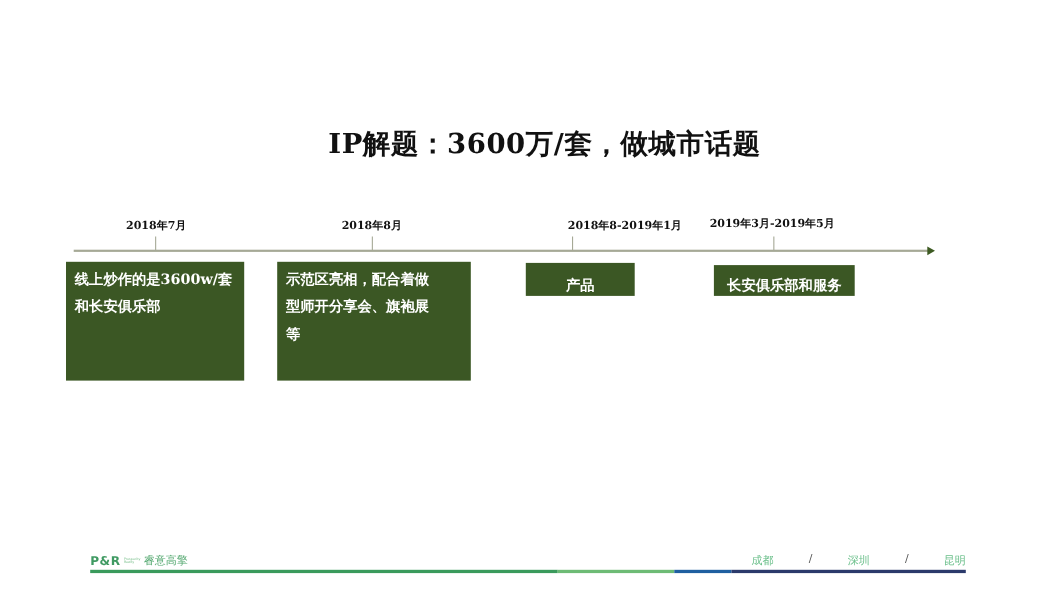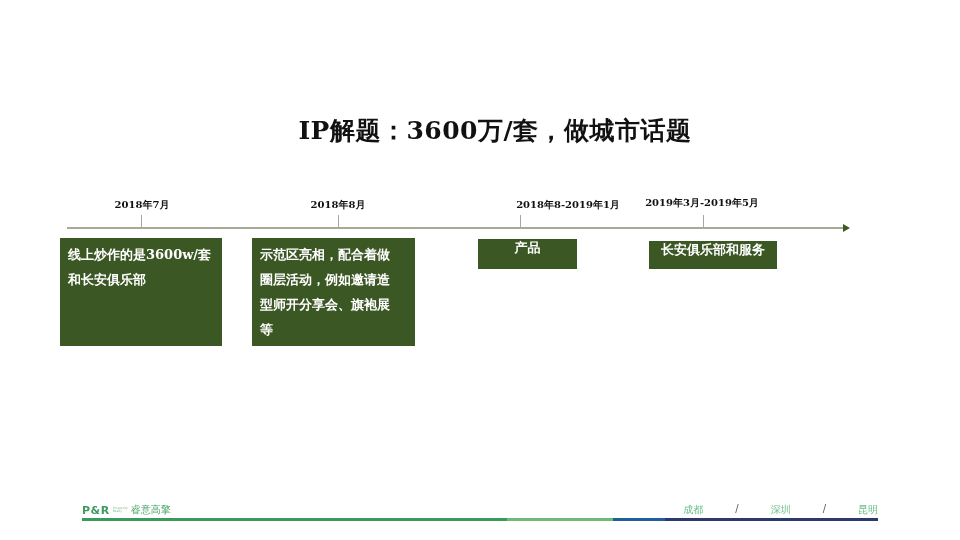--- a/index.html
+++ b/index.html
@@ -5,21 +5,21 @@
   * { margin:0; padding:0; box-sizing:border-box; }
   html, body { width:960px; height:540px; background:#ffffff; overflow:hidden; }
   body { position:relative; font-family:"DejaVu Serif","Liberation Serif",serif; color:#111; }
   .title { position:absolute; left:0; width:960px; top:114px; text-align:center; font-size:25px; font-weight:bold; letter-spacing:0.5px; font-family:"DejaVu Serif","Liberation Serif",serif;margin-left:15px; }
   .axis { position:absolute; left:67px; top:227px; width:778px; height:2px; background:#a6a996; }
   .arrow { position:absolute; left:843px; top:224px; width:0; height:0; border-top:4px solid transparent; border-bottom:4px solid transparent; border-left:7px solid #3d5a22; }
   .tick { position:absolute; width:1px; height:13px; background:#a6a996; top:215px; }
   .date { position:absolute; top:198px; font-size:10px; font-weight:bold; white-space:nowrap; transform:translateX(-50%); font-family:"DejaVu Serif","Liberation Serif",serif; }
   .box { position:absolute; background:#3b5724; color:#ffffff; font-weight:bold; font-size:13px; font-family:"DejaVu Serif","Liberation Serif",serif; }
   .box.multi { padding:4px 8px; line-height:25px; }
-  .box.single { display:flex; align-items:flex-start; justify-content:center; }
+  .box.single { display:flex; align-items:flex-end; justify-content:center; }
   .footer-logo { position:absolute; left:82px; top:503px; display:flex; align-items:center; gap:3px; color:#3f9a62; }
   .logo-pr { font-family:"DejaVu Sans","Liberation Sans",sans-serif; font-size:11px; font-weight:bold; letter-spacing:0.5px; }
   .logo-small { font-family:"DejaVu Sans","Liberation Sans",sans-serif; font-size:3px; line-height:3px; color:#7cc08e; display:flex; flex-direction:column; }
   .logo-cn { font-family:Liberation Serif, serif; font-size:10px; color:#4ea56b; }
   .cities { position:absolute; right:82px; top:503px; display:flex; gap:32px; font-family:"DejaVu Sans","Liberation Sans",sans-serif; font-size:10px; color:#6abf8a; }
   .cities .sep { color:#555; }
   .footer-line { position:absolute; top:518px; left:82px; width:796px; height:3px; display:flex; }
   .footer-line span { display:block; height:100%; }
 </style>
 </head>
@@ -39,23 +39,22 @@
   <div class="date" style="left:142px;">2018年7月</div>
   <div class="date" style="left:338px;">2018年8月</div>
   <div class="date" style="left:535px;margin-left:33px;">2018年8-2019年1月</div>
   <div class="date" style="left:702px; top:196px;">2019年3月-2019年5月</div>
 
   <div class="box multi" style="left:60px; top:238px; width:162px; height:108px;">
     <div>线上炒作的是3600w/套</div>
     <div>和长安俱乐部</div>
   </div>
 
-  <div class="box multi" style="left:252px; top:238px; width:163px; height:108px;">
+  <div class="box multi" style="left:252px; top:238px; width:176px; height:108px;">
     <div>示范区亮相，配合着做</div>
-    <div>圈层活动，例如邀请造</div>
     <div>型师开分享会、旗袍展</div>
     <div>等</div>
   </div>
 
   <div class="box single" style="left:478px; top:239px; width:99px; height:30px;">
     <span>产品</span>
   </div>
 
   <div class="box single" style="left:649px; top:241px; width:128px; height:28px;">
     <span>长安俱乐部和服务</span>

